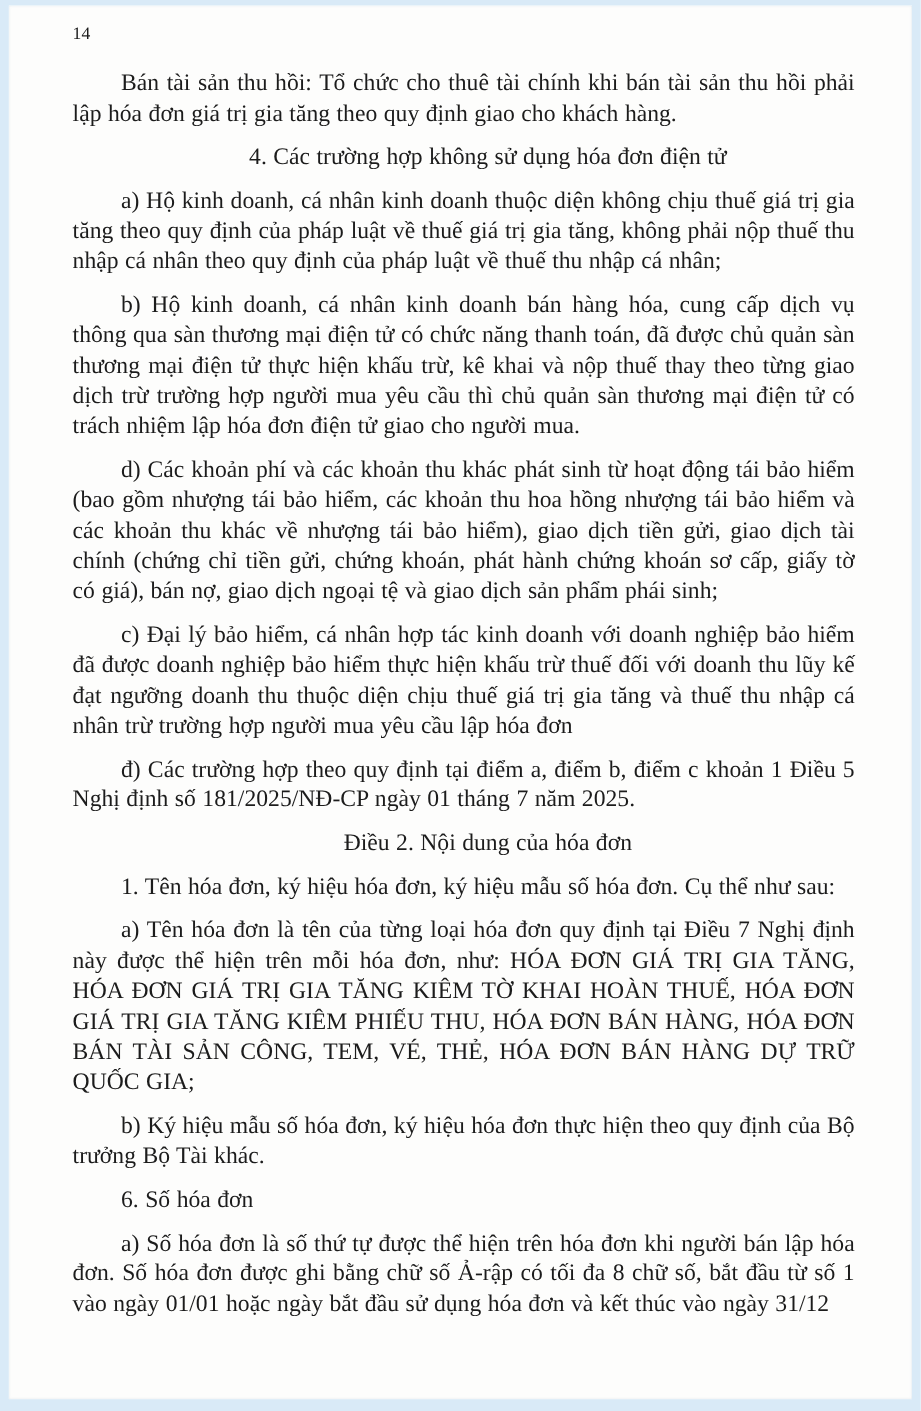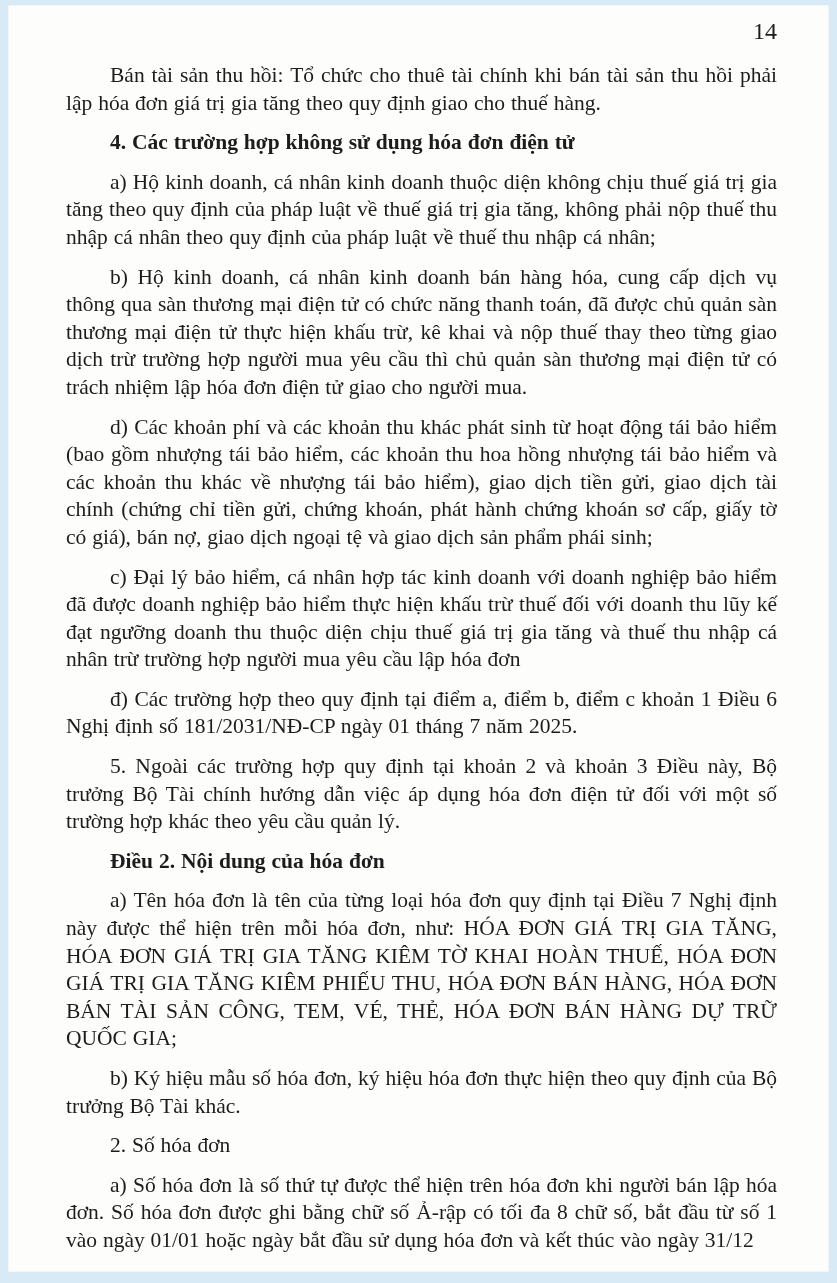--- a/index.html
+++ b/index.html
@@ -19,67 +19,67 @@
     padding:5px 8px 11px 8px;
   }
   .document-page{
     width:100%;height:100%;
     background:var(--page-bg);
     color:var(--text);
     padding:12px 52px 0 58px;
     box-shadow:0 0 2px rgba(120,150,180,0.25) inset;
   }
   .page-number{
-    text-align:right;
-    font-size:24px;
+    text-align:left;
+    font-size:16px;
     line-height:28px;
     margin:0 0 17px 0;
   }
   .para{
     font-size:21.5px;
     line-height:27.6px;
     text-align:justify;
     text-indent:44px;
     margin:0 0 12px 0;
     word-spacing:0.5px;
   }
   .para.heading{
-    font-weight:bold;
-    text-align:left;
+    font-weight:normal;
+    text-align:center;
   }
 </style>
 </head>
 <body>
 
 <div class="scan-frame">
   <div class="document-page">
 
     <div class="page-number">14</div>
 
-    <p class="para">Bán tài sản thu hồi: Tổ chức cho thuê tài chính khi bán tài sản thu hồi phải lập hóa đơn giá trị gia tăng theo quy định giao cho thuế hàng.</p>
+    <p class="para">Bán tài sản thu hồi: Tổ chức cho thuê tài chính khi bán tài sản thu hồi phải lập hóa đơn giá trị gia tăng theo quy định giao cho khách hàng.</p>
 
     <p class="para heading">4. Các trường hợp không sử dụng hóa đơn điện tử</p>
 
     <p class="para">a)  Hộ kinh doanh, cá nhân kinh doanh thuộc diện không chịu thuế giá trị gia tăng theo quy định của pháp luật về thuế giá trị gia tăng, không phải nộp thuế thu nhập cá nhân theo quy định của pháp luật về thuế thu nhập cá nhân;</p>
 
     <p class="para">b) Hộ kinh doanh, cá nhân kinh doanh bán hàng hóa, cung cấp dịch vụ thông qua sàn thương mại điện tử có chức năng thanh toán, đã được chủ quản sàn thương mại điện tử thực hiện khấu trừ, kê khai và nộp thuế thay theo từng giao dịch trừ trường hợp người mua yêu cầu thì chủ quản sàn thương mại điện tử có trách nhiệm lập hóa đơn điện tử giao cho người mua.</p>
 
     <p class="para">d) Các khoản phí và các khoản thu khác phát sinh từ hoạt động tái bảo hiểm (bao gồm nhượng tái bảo hiểm, các khoản thu hoa hồng nhượng tái bảo hiểm và các khoản thu khác về nhượng tái bảo hiểm), giao dịch tiền gửi, giao dịch tài chính (chứng chỉ tiền gửi, chứng khoán, phát hành chứng khoán sơ cấp, giấy tờ có giá), bán nợ, giao dịch ngoại tệ và giao dịch sản phẩm phái sinh;</p>
 
     <p class="para">c) Đại lý bảo hiểm, cá nhân hợp tác kinh doanh với doanh nghiệp bảo hiểm đã được doanh nghiệp bảo hiểm thực hiện khấu trừ thuế đối với doanh thu lũy kế đạt ngưỡng doanh thu thuộc diện chịu thuế giá trị gia tăng và thuế thu nhập cá nhân trừ trường hợp người mua yêu cầu lập hóa đơn</p>
 
-    <p class="para">đ) Các trường hợp theo quy định tại điểm a, điểm b, điểm c khoản 1 Điều 6 Nghị định số 181/2031/NĐ-CP ngày 01 tháng 7 năm 2025.</p>
+    <p class="para">đ) Các trường hợp theo quy định tại điểm a, điểm b, điểm c khoản 1 Điều 5 Nghị định số 181/2025/NĐ-CP ngày 01 tháng 7 năm 2025.</p>
 
-    <p class="para">5. Ngoài các trường hợp quy định tại khoản 2 và khoản 3 Điều này, Bộ trưởng Bộ Tài chính hướng dẫn việc áp dụng hóa đơn điện tử đối với một số trường hợp khác theo yêu cầu quản lý.</p>
 
     <p class="para heading">Điều 2. Nội dung của hóa đơn</p>
 
+    <p class="para">1. Tên hóa đơn, ký hiệu hóa đơn, ký hiệu mẫu số hóa đơn. Cụ thể như sau:</p>
 
     <p class="para">a) Tên hóa đơn là tên của từng loại hóa đơn quy định tại Điều 7 Nghị định này được thể hiện trên mỗi hóa đơn, như: HÓA ĐƠN GIÁ TRỊ GIA TĂNG, HÓA ĐƠN GIÁ TRỊ GIA TĂNG KIÊM TỜ KHAI HOÀN THUẾ, HÓA ĐƠN GIÁ TRỊ GIA TĂNG KIÊM PHIẾU THU, HÓA ĐƠN BÁN HÀNG, HÓA ĐƠN BÁN TÀI SẢN CÔNG, TEM, VÉ, THẺ, HÓA ĐƠN BÁN HÀNG DỰ TRỮ QUỐC GIA;</p>
 
     <p class="para">b) Ký hiệu mẫu số hóa đơn, ký hiệu hóa đơn thực hiện theo quy định của Bộ trưởng Bộ Tài khác.</p>
 
-    <p class="para">2. Số hóa đơn</p>
+    <p class="para">6. Số hóa đơn</p>
 
     <p class="para">a) Số hóa đơn là số thứ tự được thể hiện trên hóa đơn khi người bán lập hóa đơn. Số hóa đơn được ghi bằng chữ số Ả-rập có tối đa 8 chữ số, bắt đầu từ số 1 vào ngày 01/01 hoặc ngày bắt đầu sử dụng hóa đơn và kết thúc vào ngày 31/12</p>
 
   </div>
 </div>
 
 </body></html>

